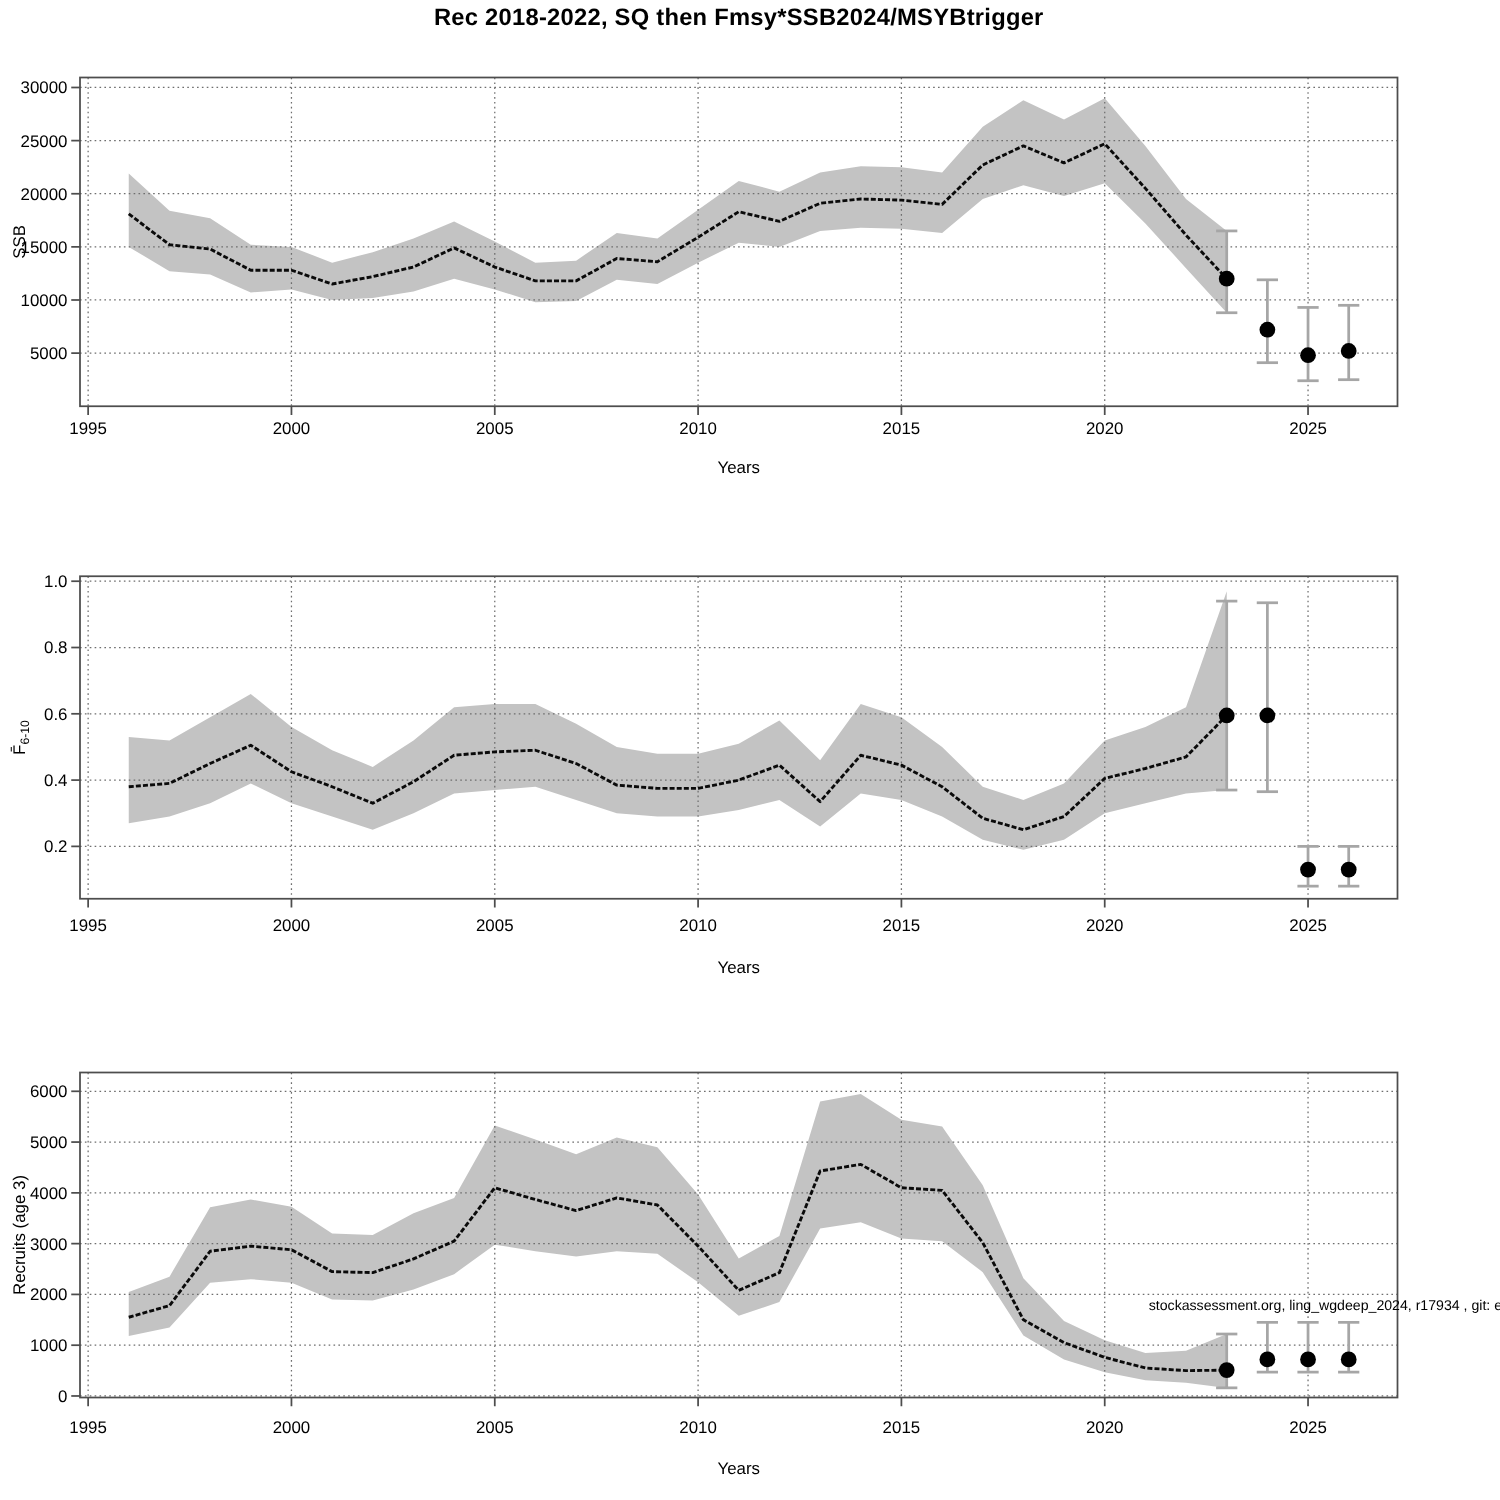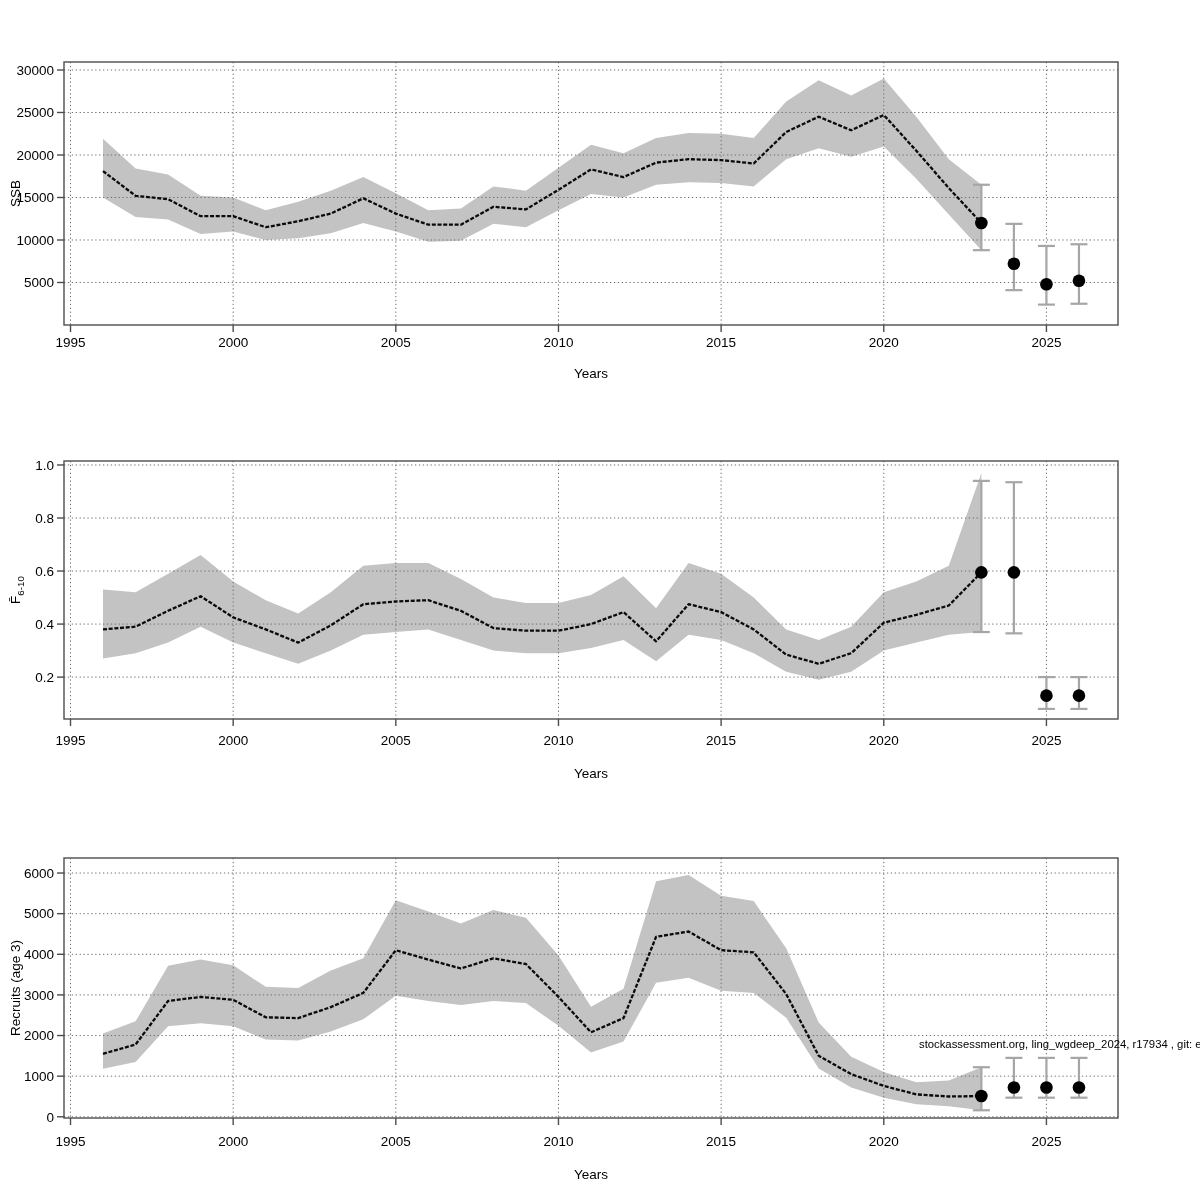--- a/index.html
+++ b/index.html
@@ -19,20 +19,21 @@
   svg.panel { display: block; width: 1200px; height: 400px; }
   svg text {
     font-family: "Liberation Sans", sans-serif;
     fill: #000000;
   }
 </style>
 </head>
 <body>
 
 <div class="figure">
+  <div class="figure-title">Rec 2018-2022, SQ then Fmsy*SSB2024/MSYBtrigger</div>
   <svg class="panel" viewBox="0 0 1200 400">
       <g>
         <polygon points="103.0,138.8 135.6,168.6 168.1,174.5 200.6,195.8 233.2,197.5 265.7,210.2 298.2,201.7 330.8,190.7 363.3,177.1 395.8,193.2 428.3,210.2 460.9,208.5 493.4,186.4 525.9,190.7 558.5,167.7 591.0,144.8 623.5,153.3 656.1,138.0 688.6,132.9 721.1,133.7 753.7,138.0 786.2,101.4 818.7,80.2 851.2,95.5 883.8,78.5 916.3,116.7 948.8,159.2 981.4,184.7 981.4,250.2 948.8,214.5 916.3,178.8 883.8,146.5 851.2,156.7 818.7,148.2 786.2,159.2 753.7,186.4 721.1,183.0 688.6,182.2 656.1,184.7 623.5,197.5 591.0,194.1 558.5,210.2 525.9,227.2 493.4,223.8 460.9,240.8 428.3,241.7 395.8,231.5 363.3,223.0 330.8,233.2 298.2,238.3 265.7,240.0 233.2,231.5 200.6,234.0 168.1,219.6 135.6,217.0 103.0,197.5" fill="#c3c3c3" stroke="none"></polygon>
       </g>
       <g stroke="#6e6e6e" stroke-width="1" stroke-dasharray="1.3 2.6">
         <line x1="70.50617283950763" x2="70.50617283950763" y1="62" y2="325"></line>
         <line x1="233.1604938271615" x2="233.1604938271615" y1="62" y2="325"></line>
         <line x1="395.81481481481535" x2="395.81481481481535" y1="62" y2="325"></line>
         <line x1="558.4691358024693" x2="558.4691358024693" y1="62" y2="325"></line>
         <line x1="721.1234567901231" x2="721.1234567901231" y1="62" y2="325"></line>

